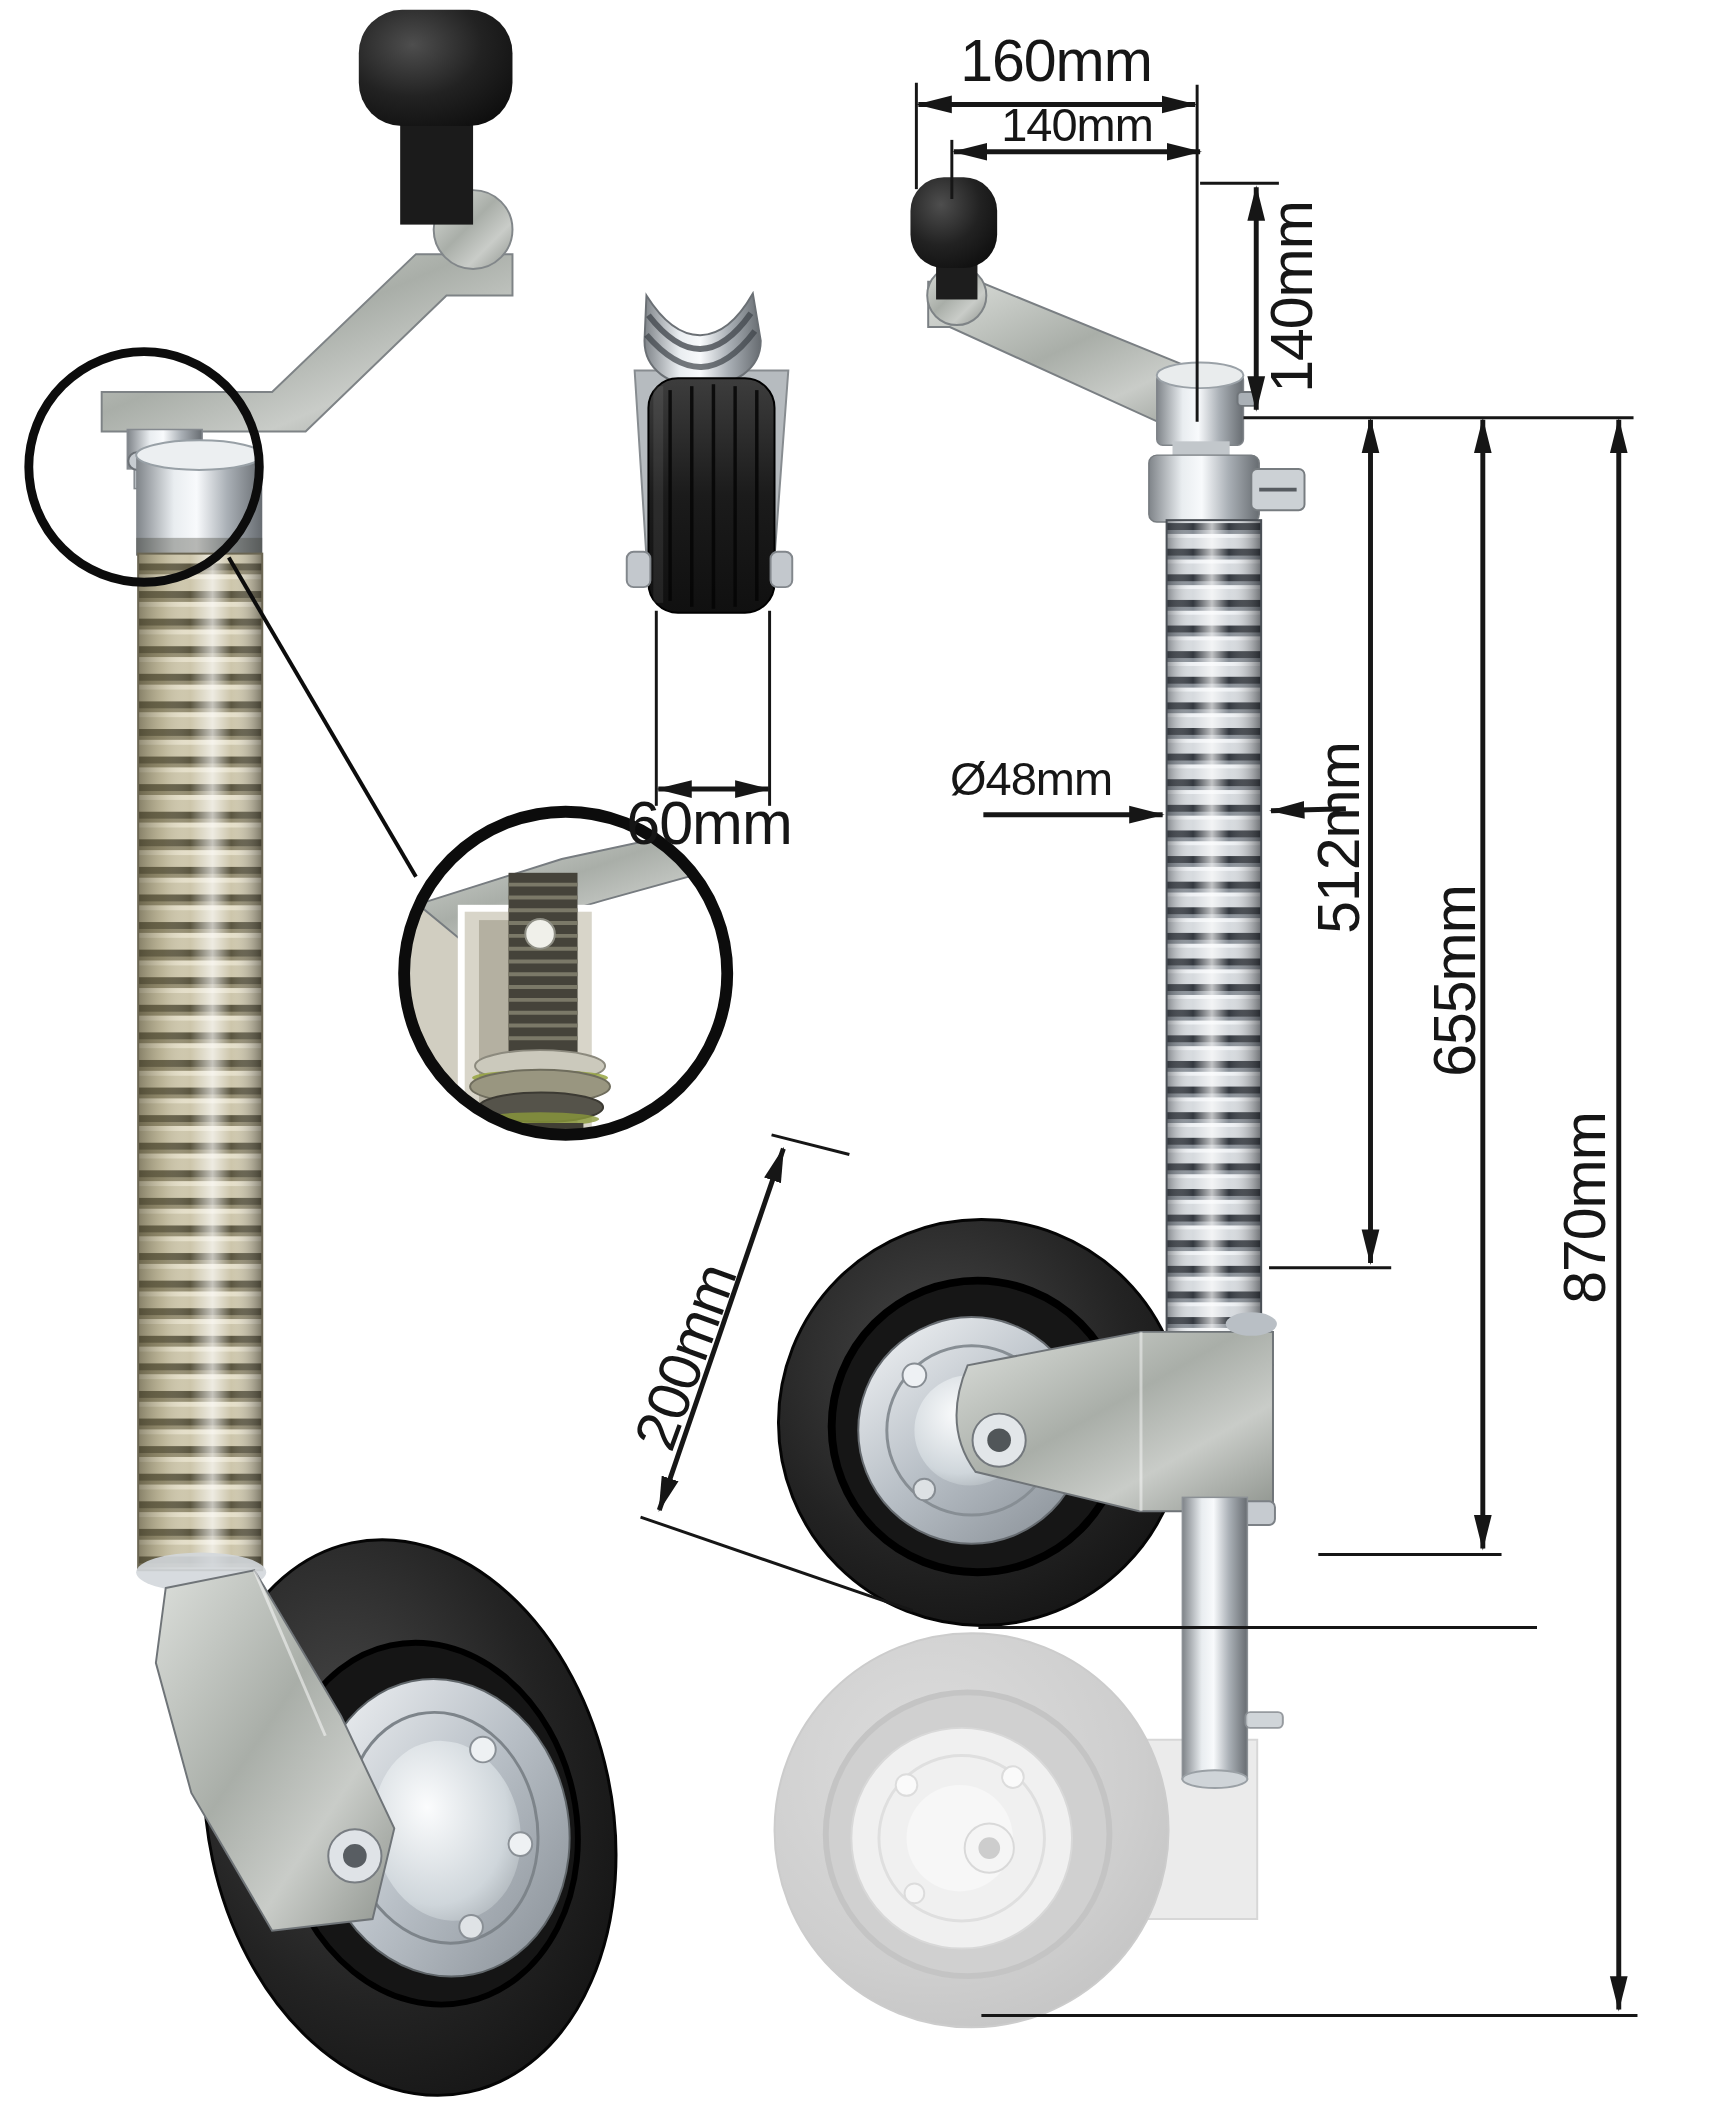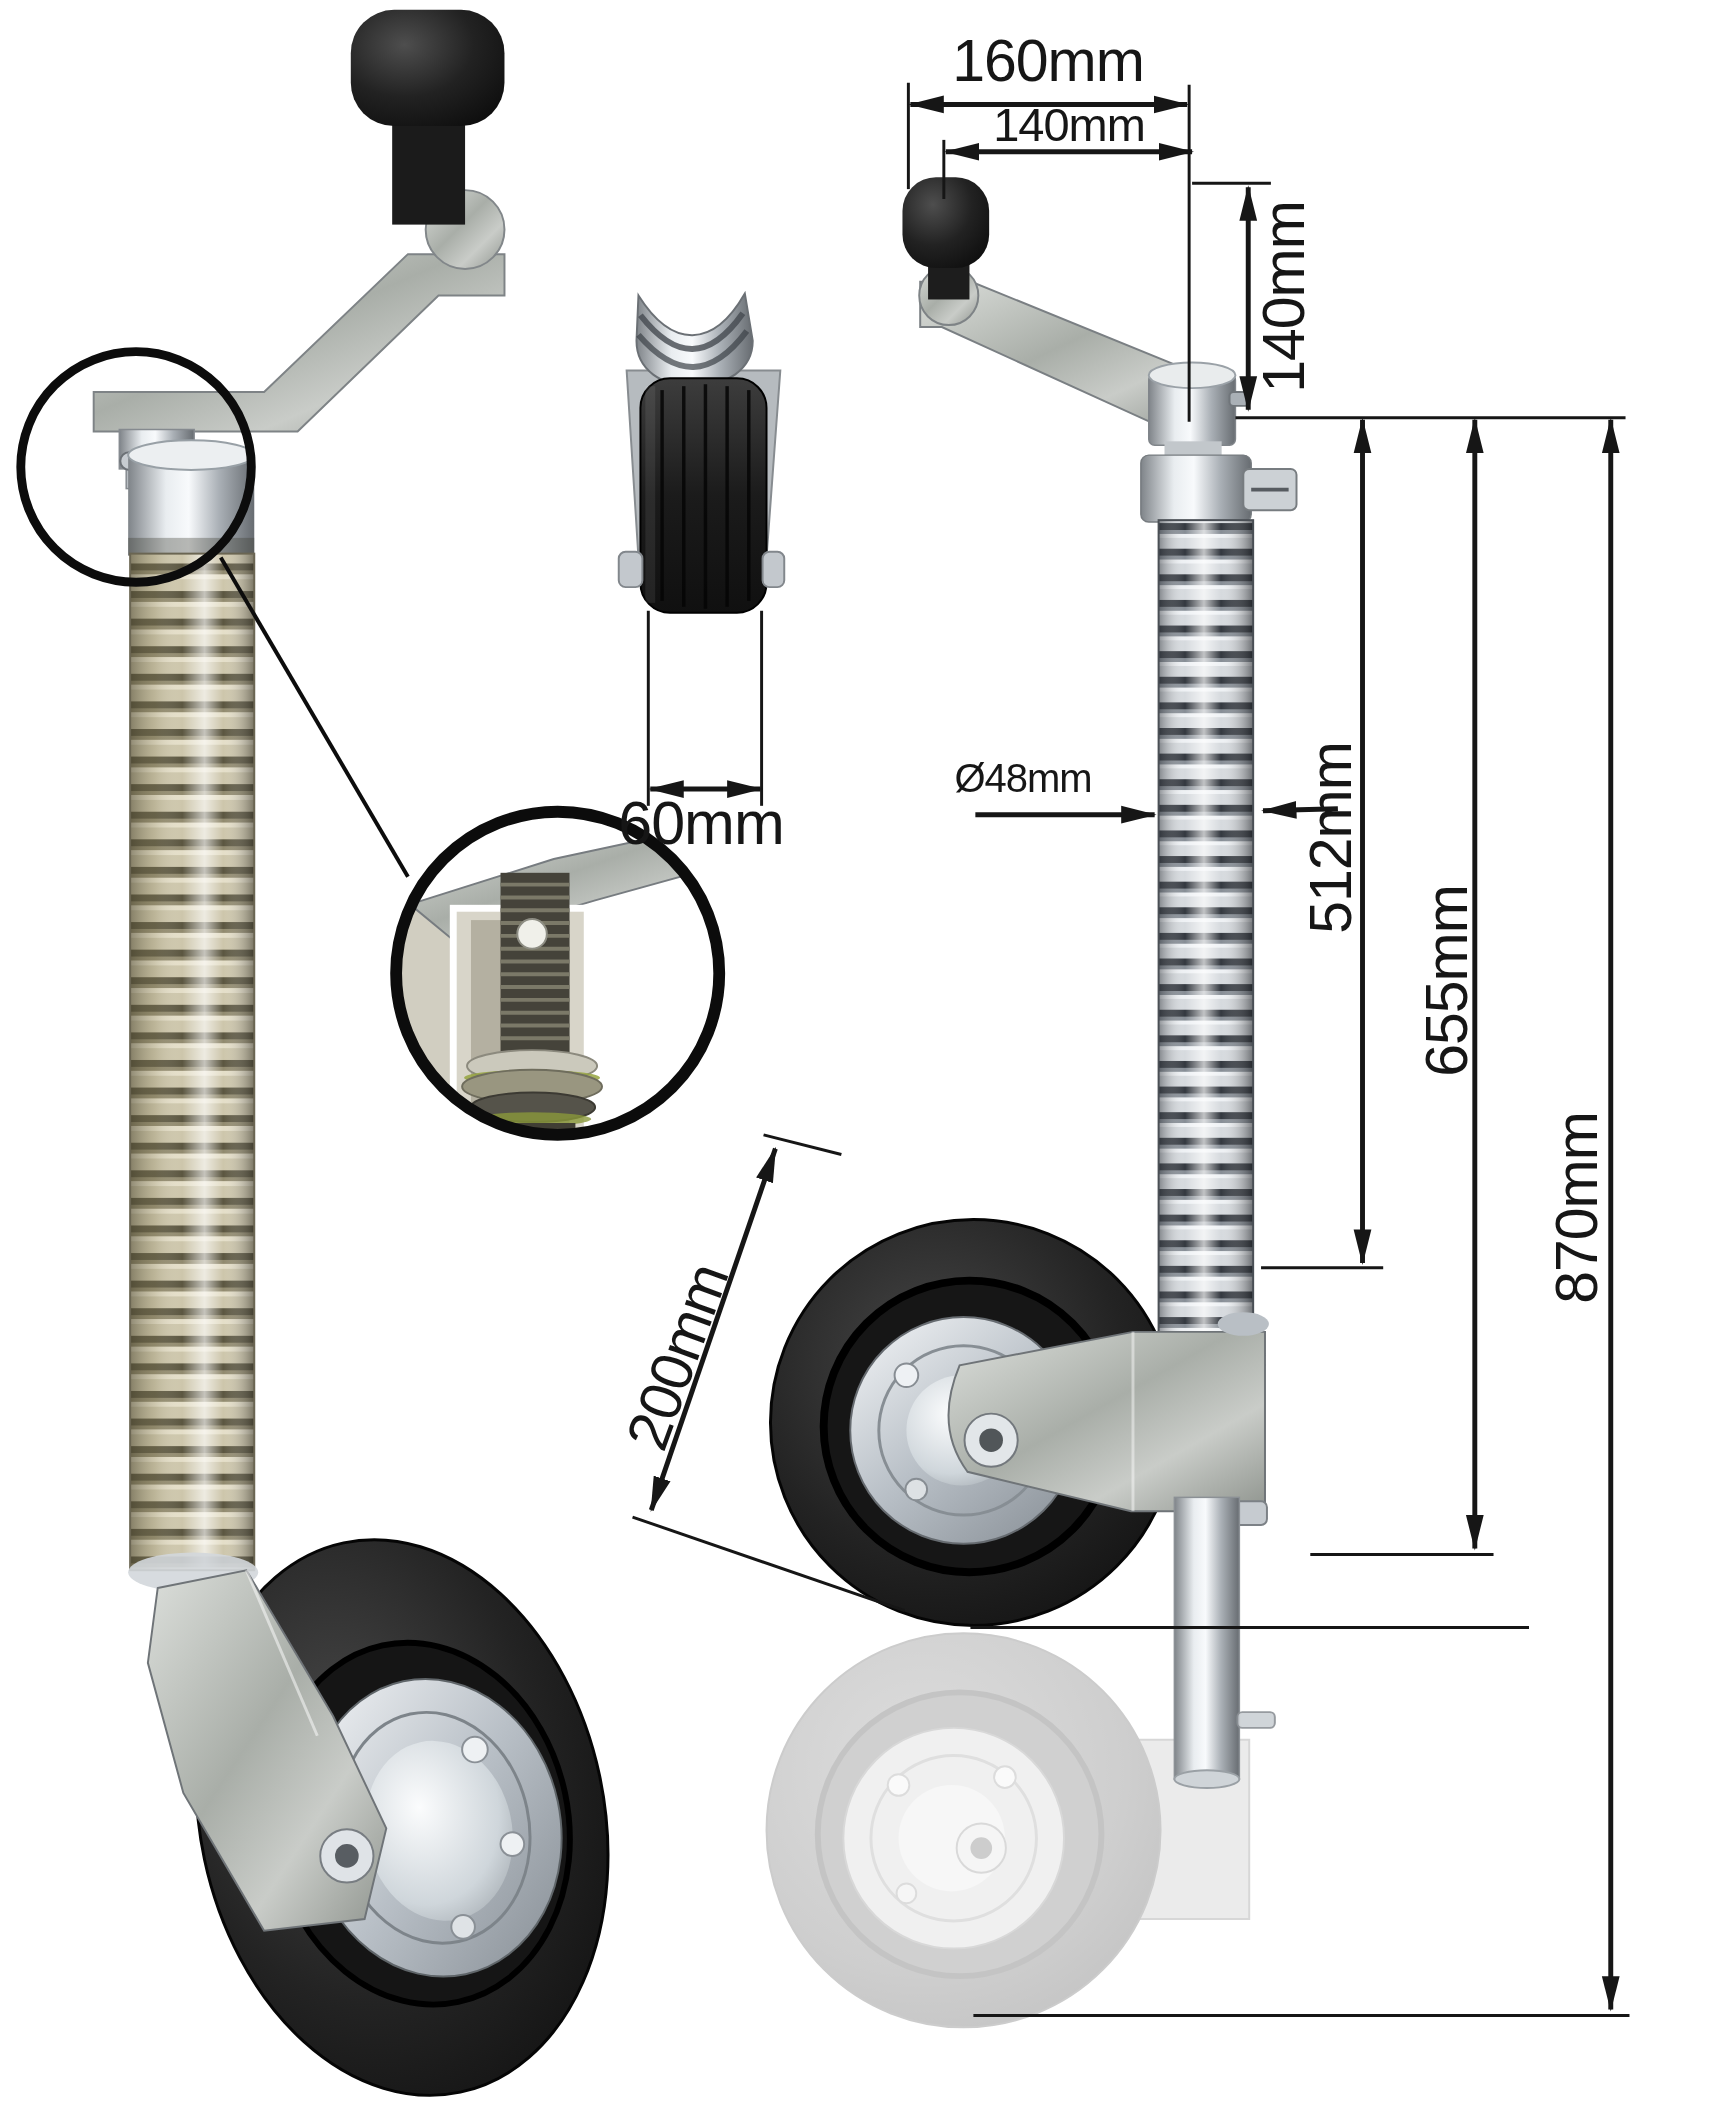--- a/index.html
+++ b/index.html
@@ -1,23 +1,23 @@
 <!DOCTYPE html>
 <html><head>
 <meta charset="utf-8">
 <style>
   html,body{margin:0;padding:0;background:#ffffff;}
   .stage{position:relative;width:1698px;height:2117px;background:#ffffff;overflow:hidden;
-         font-family:"Liberation Sans",sans-serif;}
+         font-family:"Liberation Sans",sans-serif;margin-left:8px;}
   .stage svg{position:absolute;left:0;top:0;}
   .lbl{position:absolute;color:#161616;white-space:nowrap;letter-spacing:-1px;
        transform:translate(-50%,-50%);line-height:1;}
   .lbl.v{transform:translate(-50%,-50%) rotate(-90deg);}
   .lbl.diag{transform:translate(-50%,-50%) rotate(-70deg);}
-  .f60{font-size:59px;} .f48{font-size:47px;} .f62{font-size:61px;} .f58{font-size:40px;text-align:center;}
+  .f60{font-size:59px;} .f48{font-size:47px;} .f62{font-size:61px;} .f58{font-size:47px;text-align:center;}
 </style>
 </head>
 <body>
 
 <div class="stage">
 
 <svg width="1734" height="2117" viewBox="0 0 1760 2149" xmlns="http://www.w3.org/2000/svg">
   <defs>
     <radialGradient id="knobG" cx="0.35" cy="0.3" r="0.9">
       <stop offset="0" stop-color="#4e4e4e"></stop>

